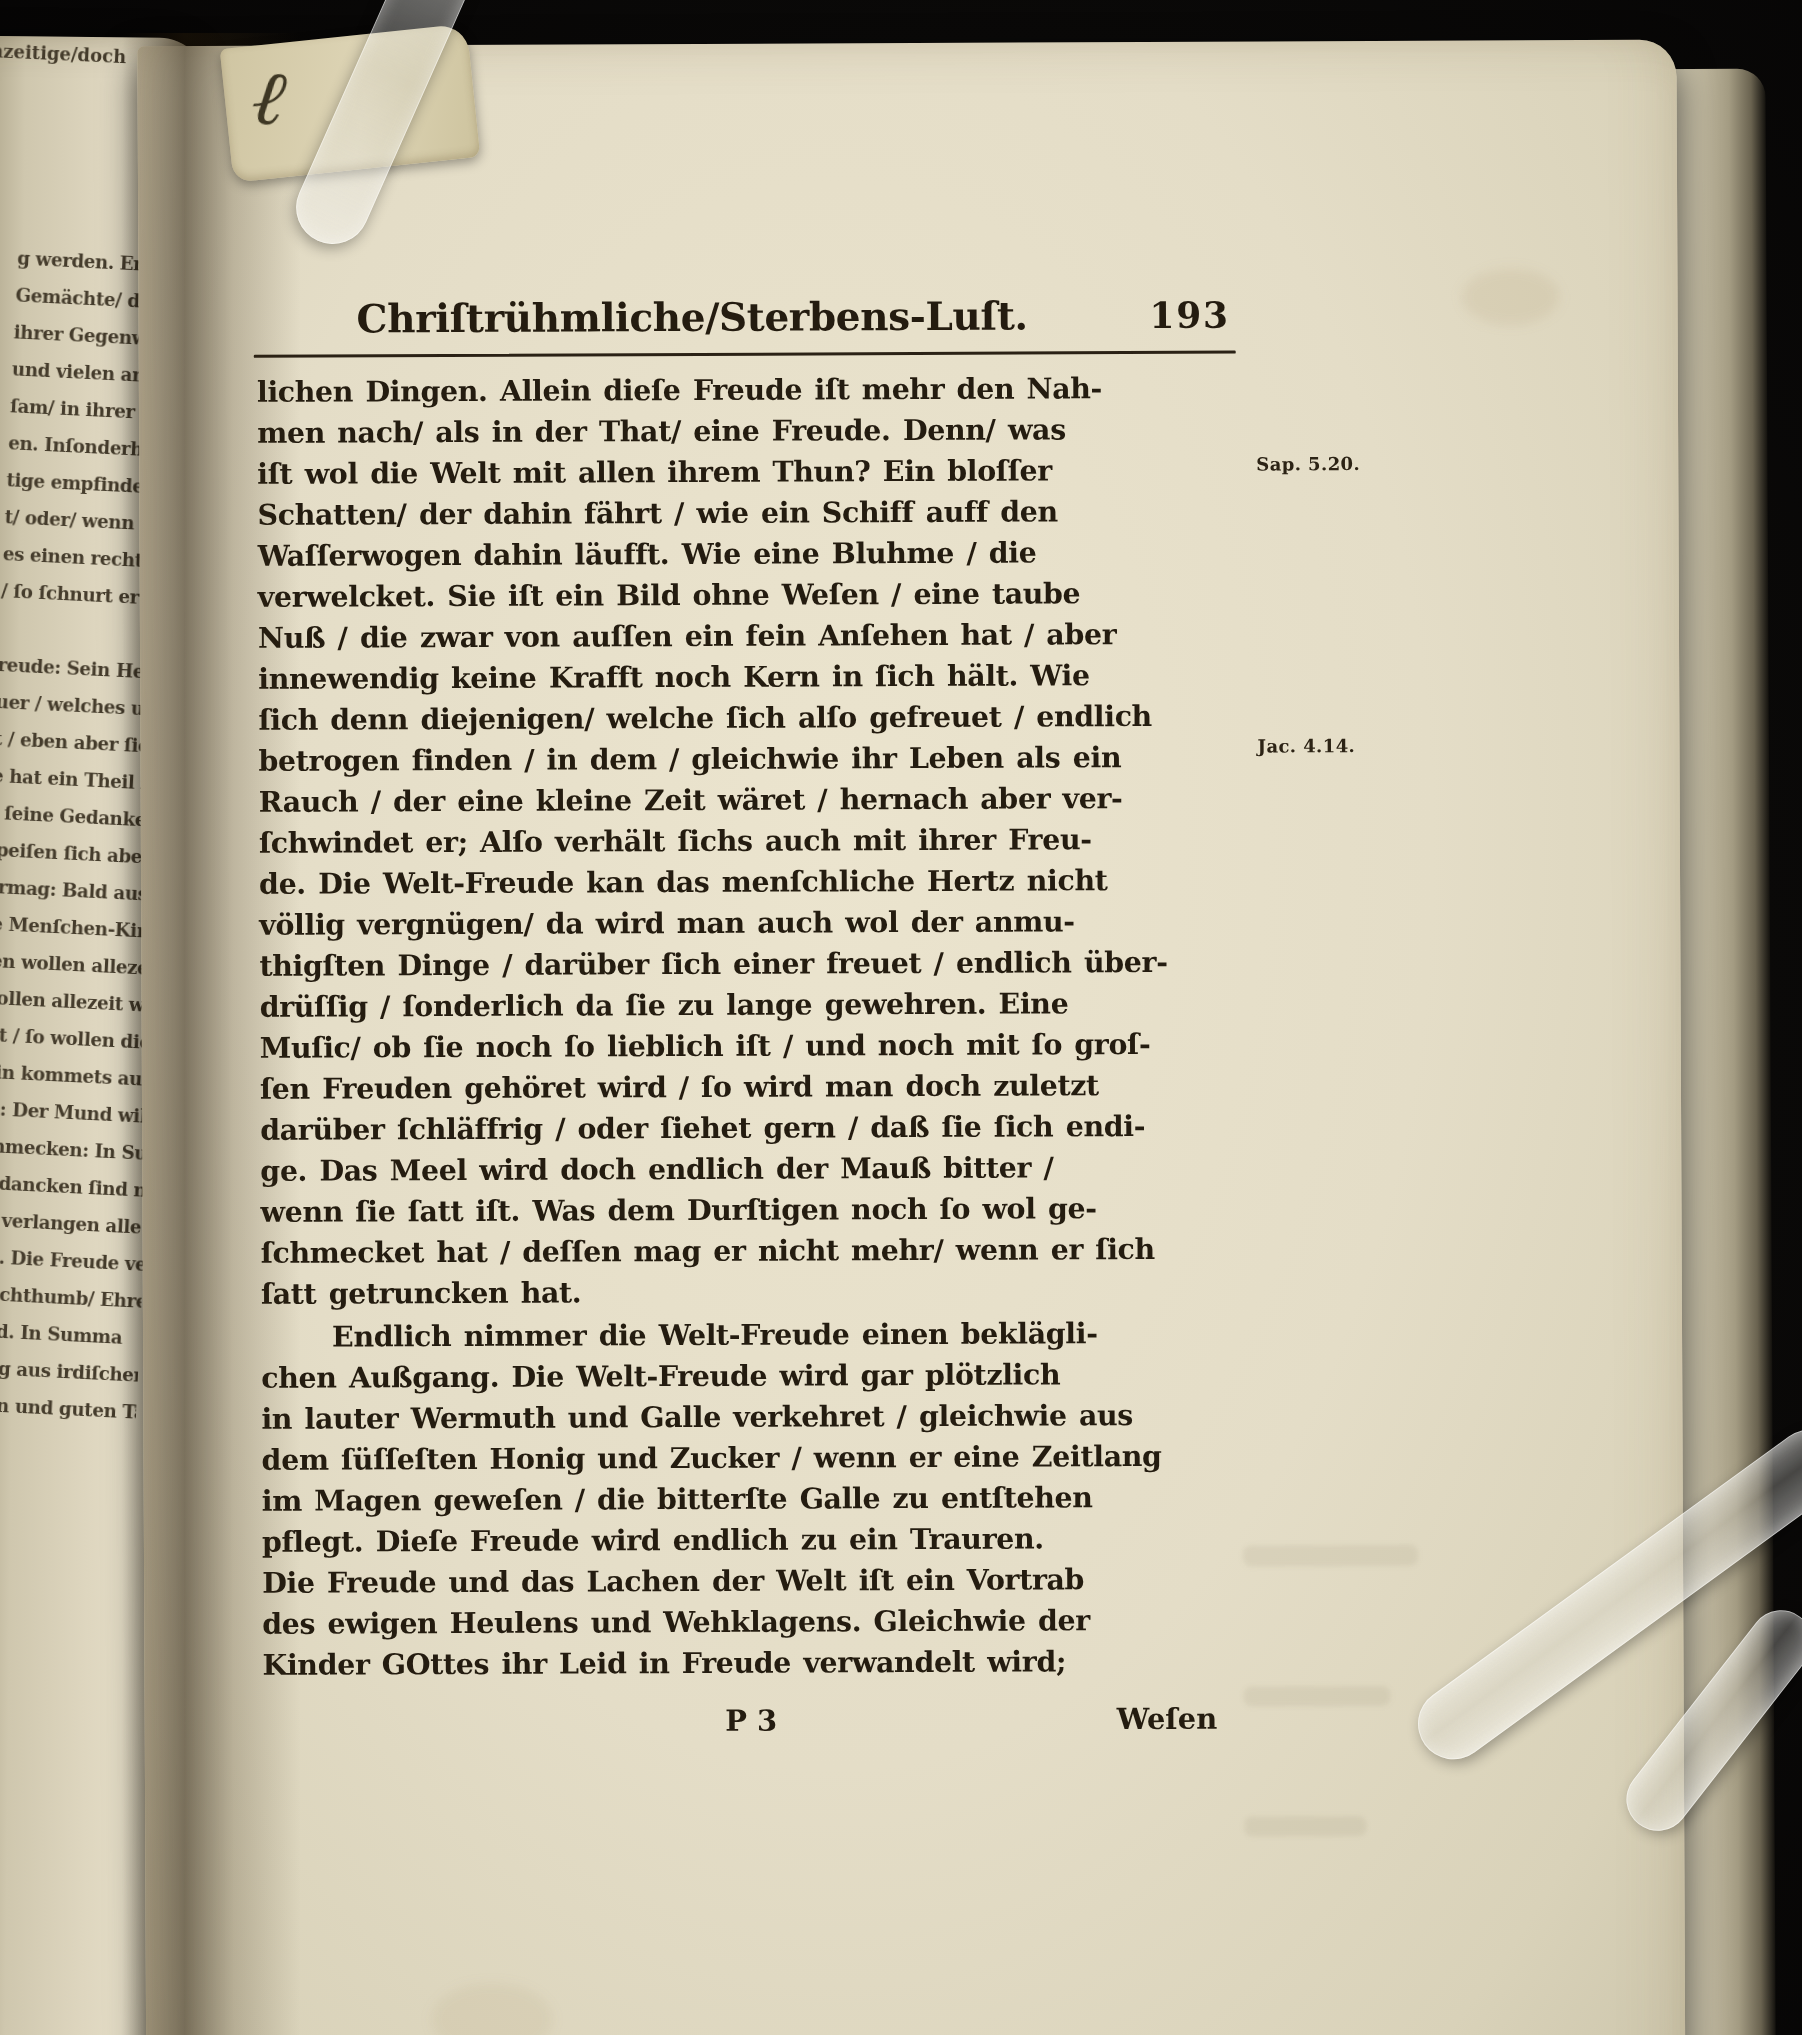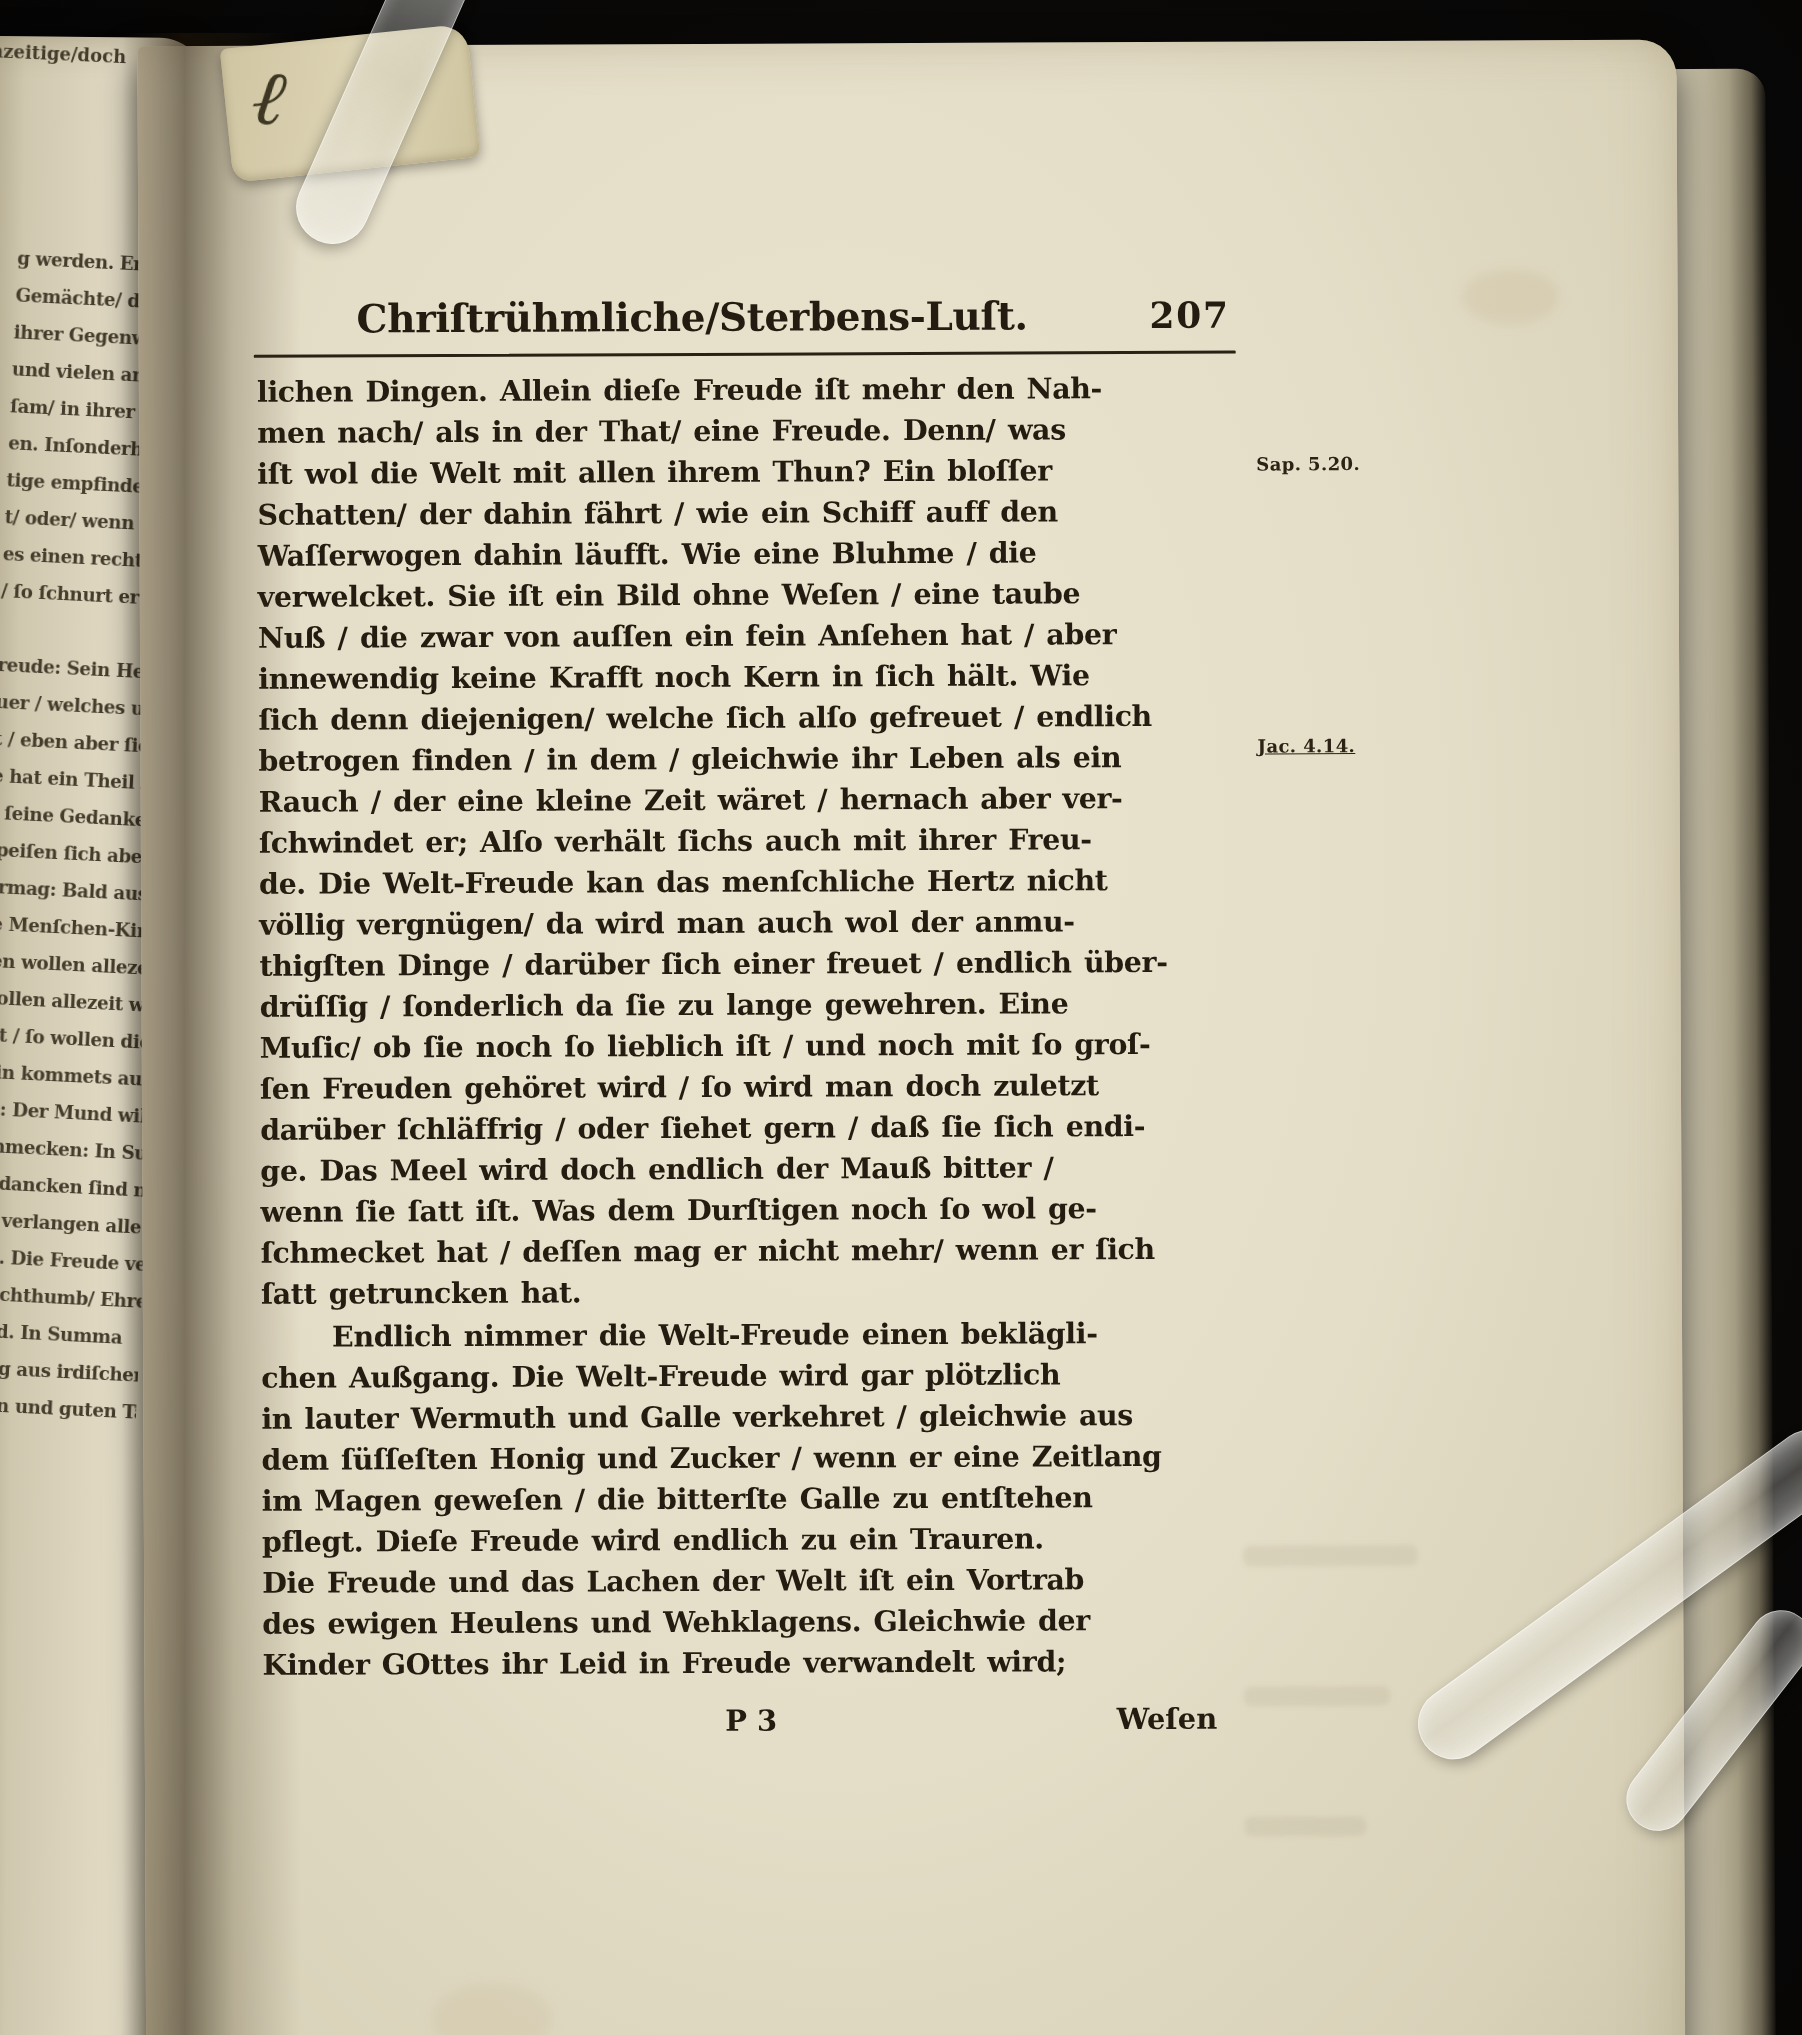--- a/index.html
+++ b/index.html
@@ -56,21 +56,21 @@
   .bline{
     height:41px;line-height:41px;white-space:nowrap;
     font-size:28.5px;font-weight:700;letter-spacing:-0.4px;word-spacing:2.8px;color:#241c10;
   }
   .para2 .bline:first-child{padding-left:71px;}
   .margin-note{
     position:absolute;left:1117px;width:175px;font-size:18px;font-weight:600;
     letter-spacing:0.4px;color:#2c2315;white-space:nowrap;
   }
   .note-1{top:412px;}
-  .note-2{top:694px;text-decoration:underline;}
+  .note-2{top:694px;}
   .footer-row{position:absolute;left:118px;top:1660px;width:977px;height:41px;font-size:29px;font-weight:700;}
   .signature{position:absolute;left:0;right:0;text-align:center;}
   .catchword{position:absolute;right:22.4px;}
   
   .ghost{position:absolute;background:rgba(115,103,75,.10);filter:blur(2.4px);border-radius:8.1px;}
   .g1{left:1099px;top:1504px;width:175px;height:21px;}
   .g2{left:1099px;top:1645px;width:147px;height:20.4px;}
   .g3{left:1099px;top:1775px;width:122px;height:19.5px;}
   .stain{position:absolute;border-radius:50%;filter:blur(5.7px);}
   .s1{left:1323px;top:228px;width:98px;height:57px;background:rgba(150,120,70,.10);}
@@ -141,21 +141,21 @@
       <div class="lfrag">rung aus irdiſchen</div>
       <div class="lfrag">chen und guten Tagen</div>
     </div>
 </div>
 
 <div class="right-stack"></div>
 
 <div class="page">
   <div class="header-row">
     <div class="header-title">Chriſtrühmliche/Sterbens-Luſt.</div>
-    <div class="page-number">207</div>
+    <div class="page-number">193</div>
   </div>
   <div class="rule"></div>
 
   <div class="body-col para1" style="top:326px;">
       <div class="bline">lichen Dingen.   Allein dieſe Freude iſt mehr den Nah-</div>
       <div class="bline">men nach/ als in der That/ eine Freude.  Denn/ was</div>
       <div class="bline">iſt wol die Welt mit allen ihrem Thun?  Ein bloſſer</div>
       <div class="bline">Schatten/ der dahin fährt / wie ein Schiff auff den</div>
       <div class="bline">Waſſerwogen dahin läufft.   Wie eine Bluhme / die</div>
       <div class="bline">verwelcket.   Sie iſt ein Bild ohne Weſen / eine taube</div>

